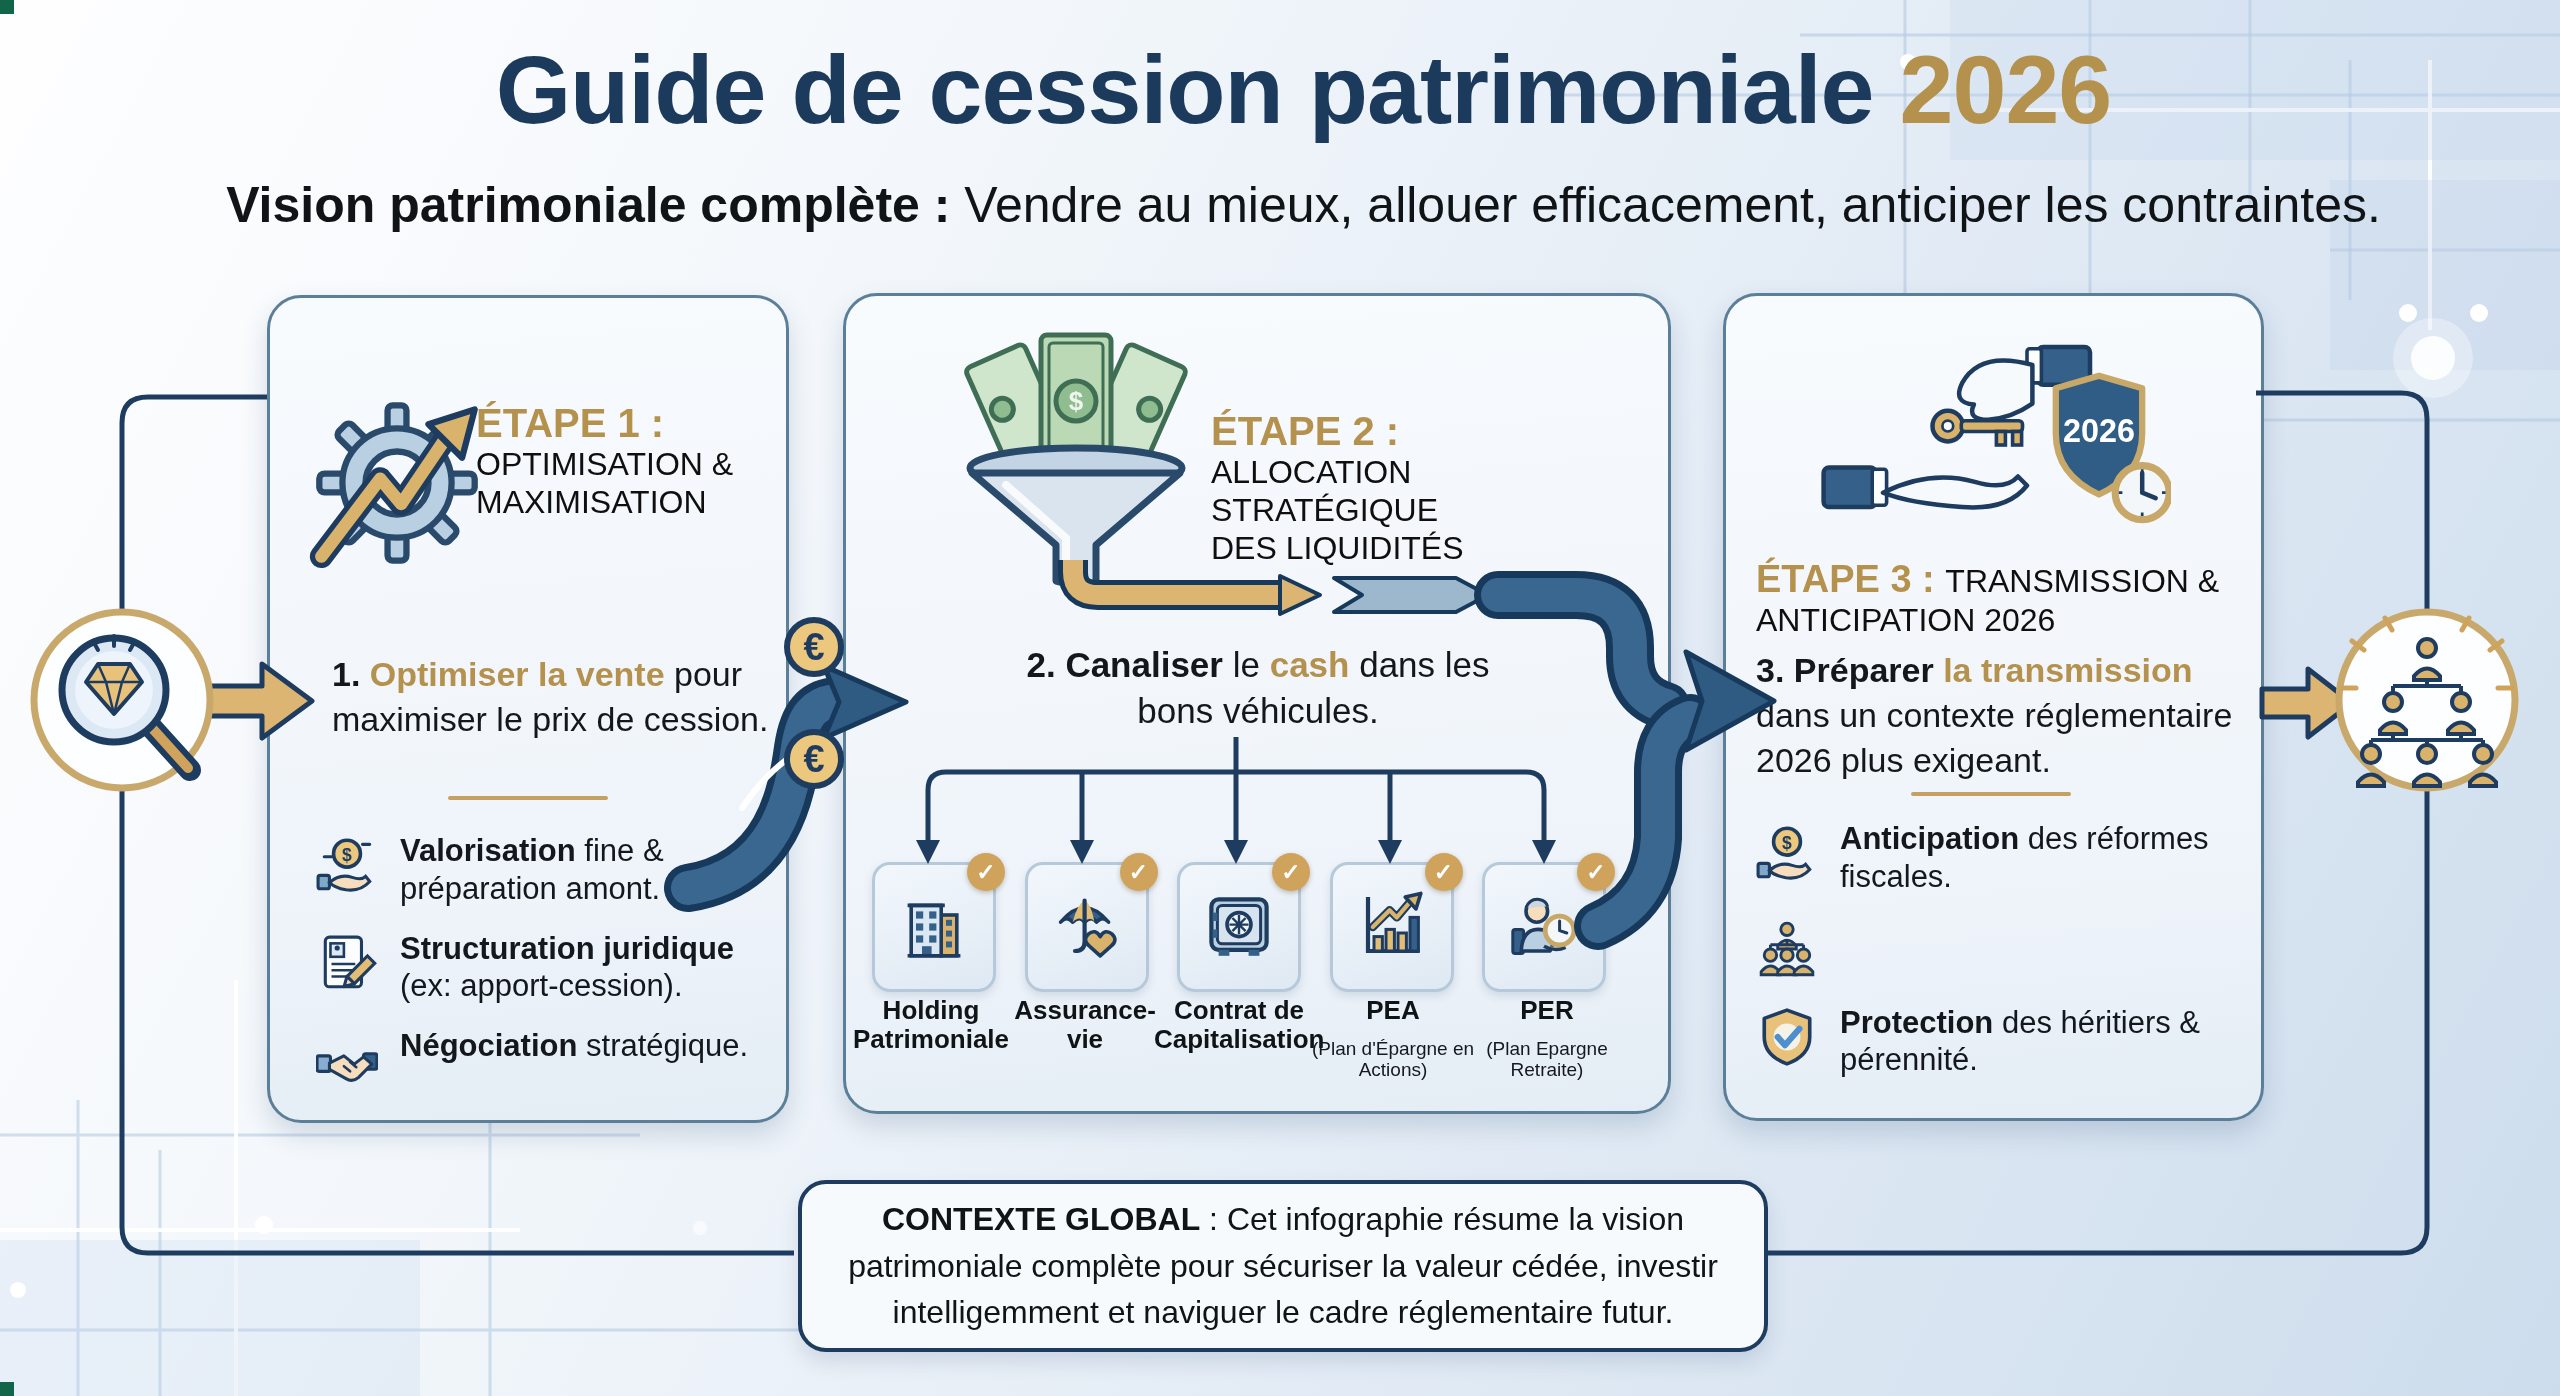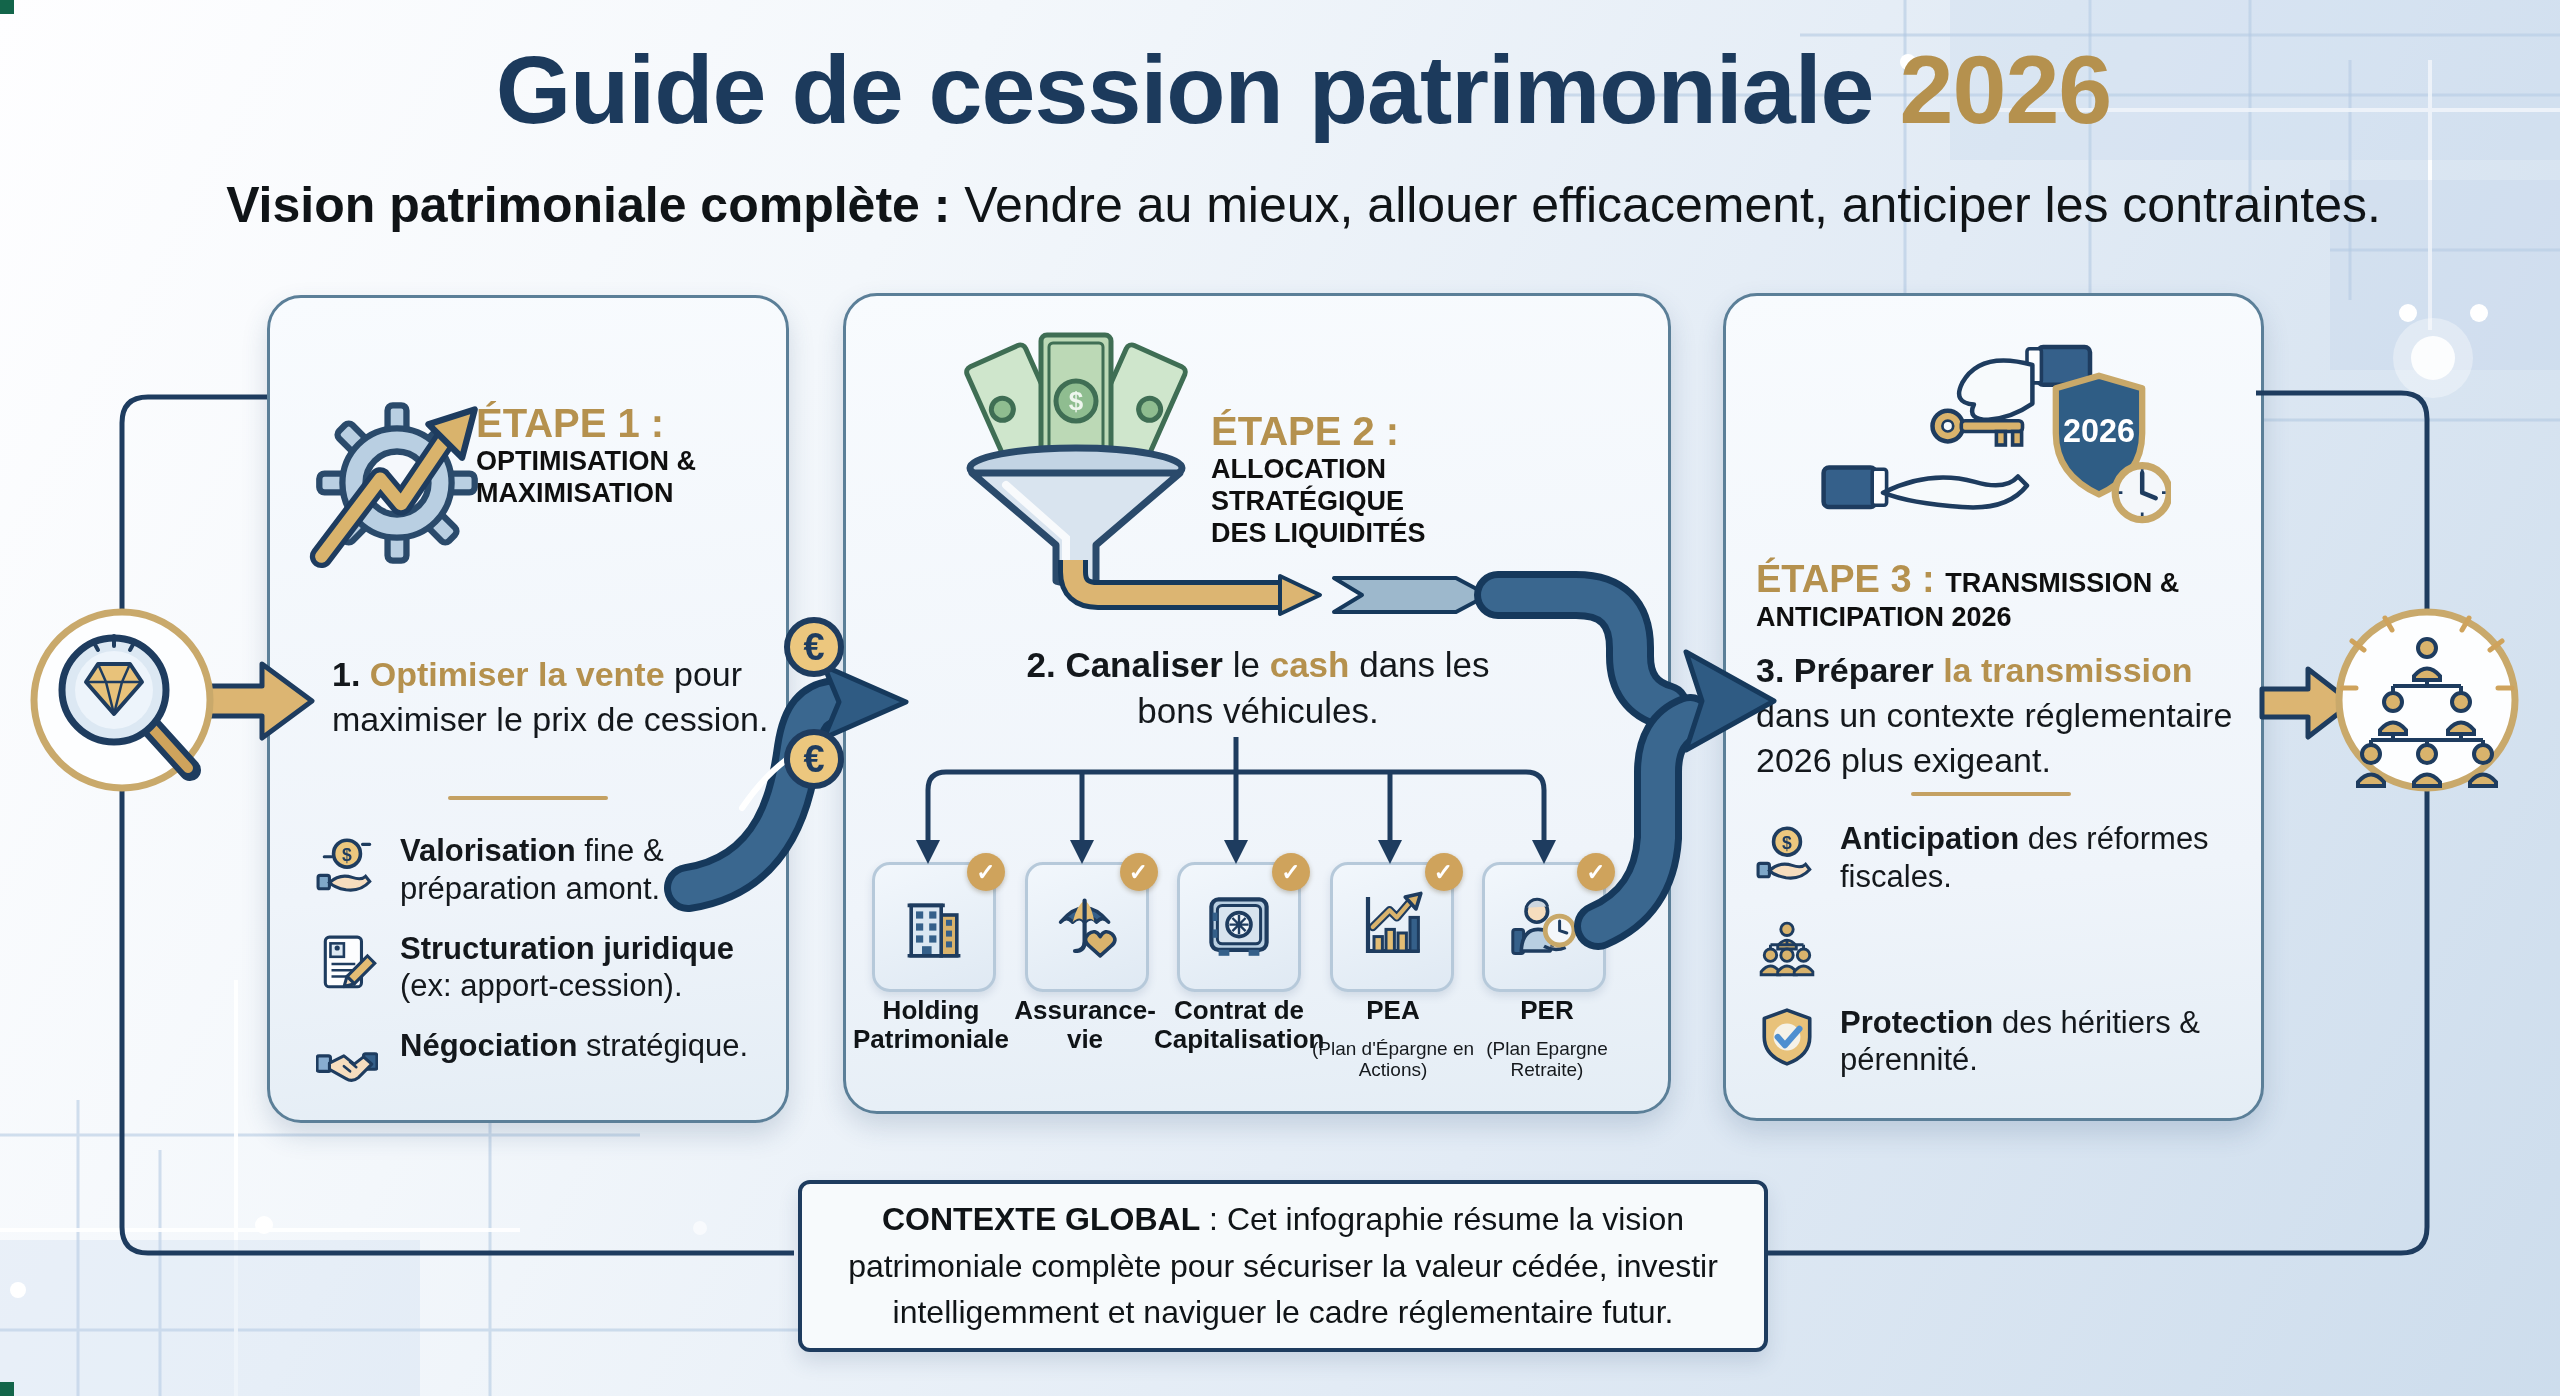--- a/index.html
+++ b/index.html
@@ -15,42 +15,42 @@
   .subtitle{position:absolute;left:0;top:176px;width:100%;text-align:center;z-index:2;
             font-size:50px;color:#101417}
   .subtitle .b{font-weight:700}
   .panel{position:absolute;z-index:2;border:3px solid #5b7f98;border-radius:34px;
          background:linear-gradient(175deg,#f8fbfe 0%,#eff4fa 70%,#e4edf5 100%);
          box-shadow:0 12px 26px rgba(45,75,115,.18)}
   #panel1{left:267px;top:295px;width:516px;height:822px}
   #panel2{left:843px;top:293px;width:822px;height:815px}
   #panel3{left:1723px;top:293px;width:535px;height:822px}
   .etape{color:#b5914e;font-weight:700;font-size:40px;line-height:1.15}
-  .hline{color:#0f0f0f;font-weight:700;font-size:27px;line-height:1.18}
+  .hline{color:#0f0f0f;font-weight:400;font-size:32px;line-height:1.18}
   .abs{position:absolute}
   .para{font-size:34px;line-height:1.32;color:#14181c}
   .para .n{font-weight:700}
   .para .g{font-weight:700;color:#b5914e}
   .divider{position:absolute;height:4px;background:#c4a163;border-radius:2px}
   .brow{display:flex;align-items:flex-start;margin-bottom:22px}
   .brow svg{flex:0 0 auto;margin-right:22px;margin-top:2px}
   .btxt{font-size:31px;line-height:1.22;color:#14181c}
   .btxt .b{font-weight:700}
   .cards{position:absolute;left:26px;top:566px;width:734px;display:flex;justify-content:space-between}
   .vcard{position:relative;width:118px;height:124px;border:3px solid #b6c9da;border-radius:18px;
          background:linear-gradient(160deg,#f2f7fc,#dfe9f3);box-shadow:0 4px 8px rgba(60,90,125,.15);
          display:flex;align-items:center;justify-content:center}
   .badge{position:absolute;top:-12px;right:-12px;width:38px;height:38px;border-radius:50%;
          background:#cfa35c;color:#fff;font-weight:700;font-size:23px;display:flex;align-items:center;
          justify-content:center;box-shadow:0 2px 5px rgba(80,60,20,.3)}
   .vlabel{position:absolute;top:700px;width:170px;text-align:center}
   .vmain{font-weight:700;font-size:26px;line-height:1.12;color:#101417}
   .vsub{font-size:19px;line-height:1.1;color:#15191d;margin-top:14px}
   .ctx{position:absolute;z-index:2;left:798px;top:1180px;width:962px;height:164px;
-       border:4px solid #1e3c5f;border-radius:12px;background:#f7fafc;
+       border:4px solid #1e3c5f;border-radius:28px;background:#f7fafc;
        box-shadow:0 10px 20px rgba(45,75,115,.15);display:flex;align-items:center;justify-content:center}
   .ctx p{margin:0;padding:10px 34px;text-align:center;font-size:32px;line-height:1.45;color:#101417}
   .ctx .b{font-weight:700}
   .corner{position:absolute;width:14px;height:14px;background:#13654a;z-index:3}
   
   .frame{fill:none;stroke:#1e3c5f;stroke-width:5}
   .goldArrow{fill:#dcb572;stroke:#1e3c5f;stroke-width:5;stroke-linejoin:round}
   .ribbonOut{fill:none;stroke:#16395c;stroke-width:48;stroke-linecap:round}
   .ribbonIn{fill:none;stroke:#3a678f;stroke-width:34;stroke-linecap:round}
   .ribbonHead{fill:#2f5b83;stroke:#16395c;stroke-width:5;stroke-linejoin:round}

